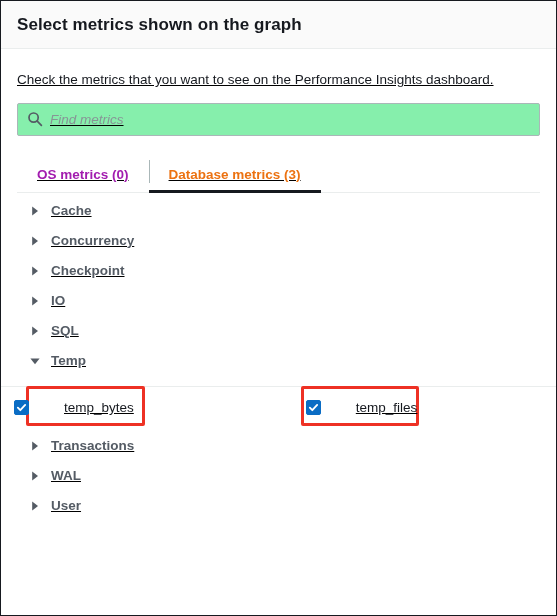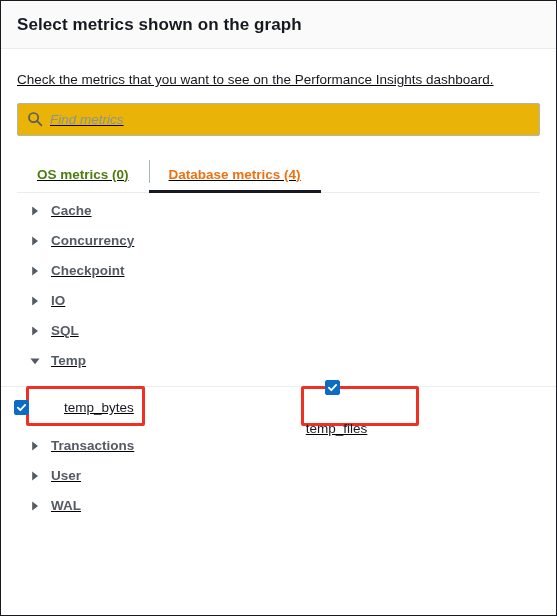--- a/index.html
+++ b/index.html
@@ -52,21 +52,21 @@
     margin: 22px 0 14px 0;
     line-height: 1.3;
   }
 
   
   .search-wrap {
     position: relative;
     height: 33px;
     border: 1px solid #aab7b8;
     border-radius: 2px;
-    background: #eab308;
+    background: #86efac;
     display: flex;
     align-items: center;
     box-sizing: border-box;
     margin-bottom: 2px;
   }
   .search-icon {
     width: 16px;
     height: 16px;
     margin-left: 9px;
     margin-right: 7px;
@@ -100,21 +100,21 @@
     height: 35px;
   }
   .tab {
     position: relative;
     display: flex;
     align-items: center;
     justify-content: center;
     padding: 0 20px;
     font-size: 13.5px;
     font-weight: bold;
-    color: #4d7c0f;
+    color: #a21caf;
     cursor: pointer;
     box-sizing: border-box;
     white-space: nowrap;
   }
   .tab + .tab::before {
     content: "";
     position: absolute;
     left: 0;
     top: 3px;
     bottom: 9px;
@@ -175,21 +175,21 @@
     align-items: center;
   }
   .metric-cell {
     position: relative;
     display: flex;
     align-items: center;
     box-sizing: border-box;
     gap: 26px;
   }
   .metric-cell.col1 { margin-left: -3px; }
-  .metric-cell.col2 { margin-left: 172px; flex-direction: column; }
+  .metric-cell.col2 { margin-left: 172px; }
 
   .cb {
     width: 15px;
     height: 15px;
     flex: none;
     border-radius: 2px;
     background: #0a6cc4;
     border: 1px solid #0a6cc4;
     box-sizing: border-box;
     display: flex;
@@ -233,21 +233,21 @@
         <svg viewBox="0 0 16 16" fill="none" stroke="currentColor" stroke-width="1.7">
           <circle cx="6.6" cy="6.6" r="4.6"></circle>
           <line x1="10.2" y1="10.2" x2="14.4" y2="14.4" stroke-linecap="round"></line>
         </svg>
       </span>
       <input class="search-input" type="text" placeholder="Find metrics" style="">
     </div>
 
     <div class="tabs">
       <div class="tab">OS metrics (0)</div>
-      <div class="tab active">Database metrics (4)</div>
+      <div class="tab active">Database metrics (3)</div>
     </div>
 
     <div class="tree">
 
       <div class="tree-row">
         <span class="caret">
           <svg viewBox="0 0 12 12" fill="currentColor">
               <path d="M3.2 1.4 L9 6 L3.2 10.6 Z"></path>
             </svg>
         </span>
@@ -332,28 +332,28 @@
         </span>
         <span class="tree-label">Transactions</span>
       </div>
 
       <div class="tree-row">
         <span class="caret">
           <svg viewBox="0 0 12 12" fill="currentColor">
               <path d="M3.2 1.4 L9 6 L3.2 10.6 Z"></path>
             </svg>
         </span>
+        <span class="tree-label">WAL</span>
+      </div>
+
+      <div class="tree-row">
+        <span class="caret">
+          <svg viewBox="0 0 12 12" fill="currentColor">
+              <path d="M3.2 1.4 L9 6 L3.2 10.6 Z"></path>
+            </svg>
+        </span>
         <span class="tree-label">User</span>
-      </div>
-
-      <div class="tree-row">
-        <span class="caret">
-          <svg viewBox="0 0 12 12" fill="currentColor">
-              <path d="M3.2 1.4 L9 6 L3.2 10.6 Z"></path>
-            </svg>
-        </span>
-        <span class="tree-label">WAL</span>
       </div>
 
 
     </div>
   </div>
 </div>
 
 </body></html>

